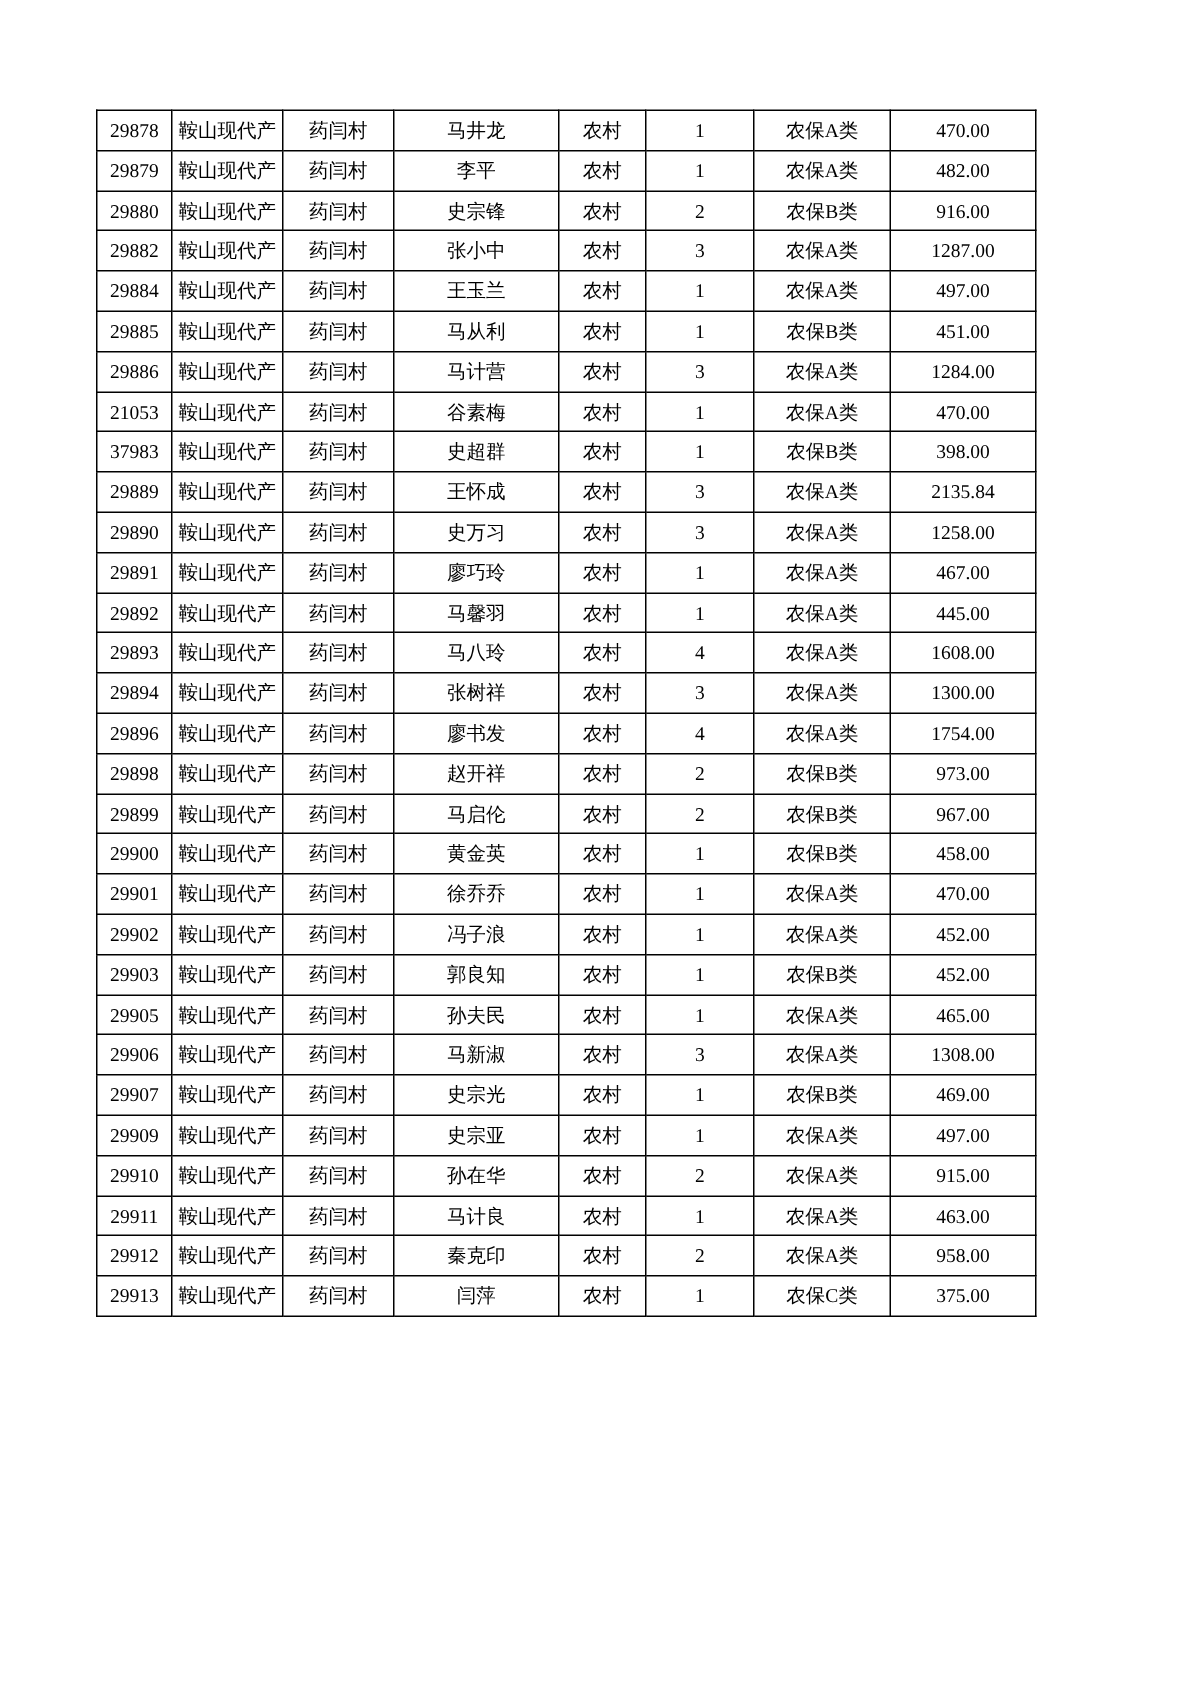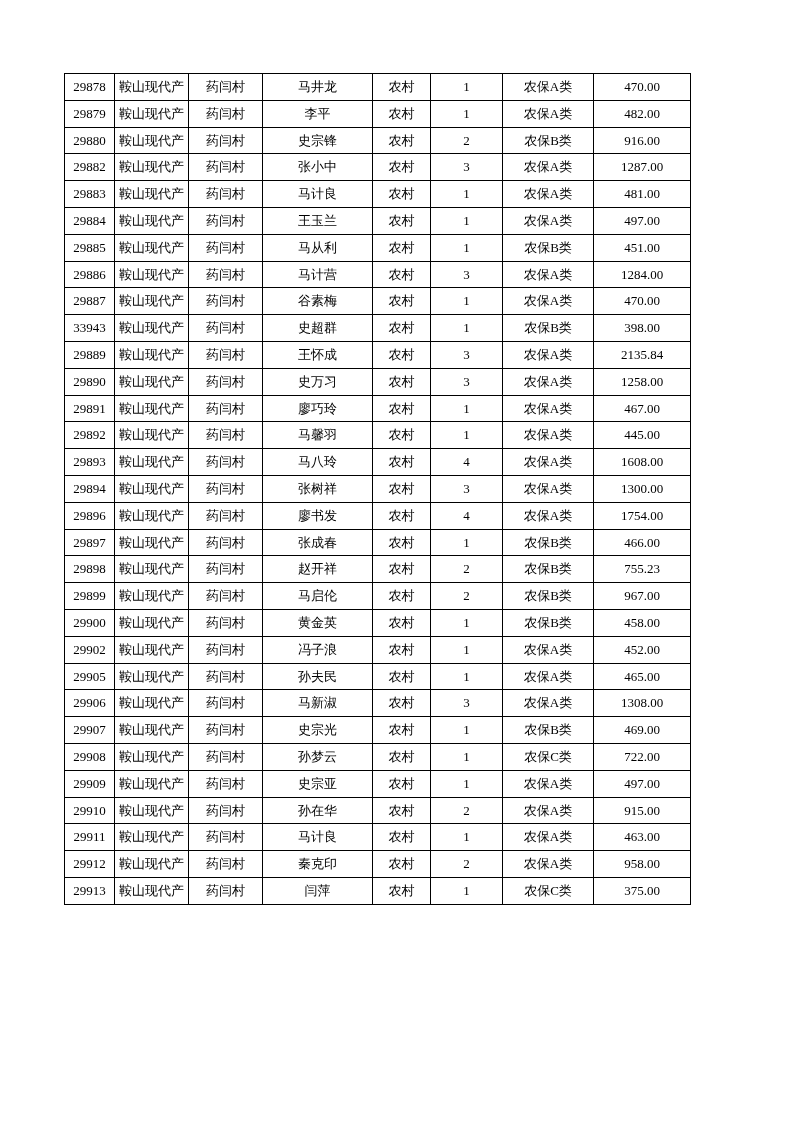--- a/index.html
+++ b/index.html
@@ -111,30 +111,20 @@
           <td class="c0">29882</td>
           <td class="c1">鞍山现代产</td>
           <td class="c2">药闫村</td>
           <td class="c3">张小中</td>
           <td class="c4">农村</td>
           <td class="c5">3</td>
           <td class="c6">农保A类</td>
           <td class="c7">1287.00</td>
         </tr>
         <tr>
-          <td class="c0">29883</td>
-          <td class="c1">鞍山现代产</td>
-          <td class="c2">药闫村</td>
-          <td class="c3">马计良</td>
-          <td class="c4">农村</td>
-          <td class="c5">1</td>
-          <td class="c6">农保A类</td>
-          <td class="c7">481.00</td>
-        </tr>
-        <tr>
           <td class="c0">29884</td>
           <td class="c1">鞍山现代产</td>
           <td class="c2">药闫村</td>
           <td class="c3">王玉兰</td>
           <td class="c4">农村</td>
           <td class="c5">1</td>
           <td class="c6">农保A类</td>
           <td class="c7">497.00</td>
         </tr>
         <tr>
@@ -151,31 +141,31 @@
           <td class="c0">29886</td>
           <td class="c1">鞍山现代产</td>
           <td class="c2">药闫村</td>
           <td class="c3">马计营</td>
           <td class="c4">农村</td>
           <td class="c5">3</td>
           <td class="c6">农保A类</td>
           <td class="c7">1284.00</td>
         </tr>
         <tr>
-          <td class="c0">29887</td>
+          <td class="c0">21053</td>
           <td class="c1">鞍山现代产</td>
           <td class="c2">药闫村</td>
           <td class="c3">谷素梅</td>
           <td class="c4">农村</td>
           <td class="c5">1</td>
           <td class="c6">农保A类</td>
           <td class="c7">470.00</td>
         </tr>
         <tr>
-          <td class="c0">33943</td>
+          <td class="c0">37983</td>
           <td class="c1">鞍山现代产</td>
           <td class="c2">药闫村</td>
           <td class="c3">史超群</td>
           <td class="c4">农村</td>
           <td class="c5">1</td>
           <td class="c6">农保B类</td>
           <td class="c7">398.00</td>
         </tr>
         <tr>
           <td class="c0">29889</td>
@@ -241,38 +231,28 @@
           <td class="c0">29896</td>
           <td class="c1">鞍山现代产</td>
           <td class="c2">药闫村</td>
           <td class="c3">廖书发</td>
           <td class="c4">农村</td>
           <td class="c5">4</td>
           <td class="c6">农保A类</td>
           <td class="c7">1754.00</td>
         </tr>
         <tr>
-          <td class="c0">29897</td>
-          <td class="c1">鞍山现代产</td>
-          <td class="c2">药闫村</td>
-          <td class="c3">张成春</td>
-          <td class="c4">农村</td>
-          <td class="c5">1</td>
-          <td class="c6">农保B类</td>
-          <td class="c7">466.00</td>
-        </tr>
-        <tr>
           <td class="c0">29898</td>
           <td class="c1">鞍山现代产</td>
           <td class="c2">药闫村</td>
           <td class="c3">赵开祥</td>
           <td class="c4">农村</td>
           <td class="c5">2</td>
           <td class="c6">农保B类</td>
-          <td class="c7">755.23</td>
+          <td class="c7">973.00</td>
         </tr>
         <tr>
           <td class="c0">29899</td>
           <td class="c1">鞍山现代产</td>
           <td class="c2">药闫村</td>
           <td class="c3">马启伦</td>
           <td class="c4">农村</td>
           <td class="c5">2</td>
           <td class="c6">农保B类</td>
           <td class="c7">967.00</td>
@@ -281,30 +261,50 @@
           <td class="c0">29900</td>
           <td class="c1">鞍山现代产</td>
           <td class="c2">药闫村</td>
           <td class="c3">黄金英</td>
           <td class="c4">农村</td>
           <td class="c5">1</td>
           <td class="c6">农保B类</td>
           <td class="c7">458.00</td>
         </tr>
         <tr>
+          <td class="c0">29901</td>
+          <td class="c1">鞍山现代产</td>
+          <td class="c2">药闫村</td>
+          <td class="c3">徐乔乔</td>
+          <td class="c4">农村</td>
+          <td class="c5">1</td>
+          <td class="c6">农保A类</td>
+          <td class="c7">470.00</td>
+        </tr>
+        <tr>
           <td class="c0">29902</td>
           <td class="c1">鞍山现代产</td>
           <td class="c2">药闫村</td>
           <td class="c3">冯子浪</td>
           <td class="c4">农村</td>
           <td class="c5">1</td>
           <td class="c6">农保A类</td>
           <td class="c7">452.00</td>
         </tr>
         <tr>
+          <td class="c0">29903</td>
+          <td class="c1">鞍山现代产</td>
+          <td class="c2">药闫村</td>
+          <td class="c3">郭良知</td>
+          <td class="c4">农村</td>
+          <td class="c5">1</td>
+          <td class="c6">农保B类</td>
+          <td class="c7">452.00</td>
+        </tr>
+        <tr>
           <td class="c0">29905</td>
           <td class="c1">鞍山现代产</td>
           <td class="c2">药闫村</td>
           <td class="c3">孙夫民</td>
           <td class="c4">农村</td>
           <td class="c5">1</td>
           <td class="c6">农保A类</td>
           <td class="c7">465.00</td>
         </tr>
         <tr>
@@ -319,30 +319,20 @@
         </tr>
         <tr>
           <td class="c0">29907</td>
           <td class="c1">鞍山现代产</td>
           <td class="c2">药闫村</td>
           <td class="c3">史宗光</td>
           <td class="c4">农村</td>
           <td class="c5">1</td>
           <td class="c6">农保B类</td>
           <td class="c7">469.00</td>
-        </tr>
-        <tr>
-          <td class="c0">29908</td>
-          <td class="c1">鞍山现代产</td>
-          <td class="c2">药闫村</td>
-          <td class="c3">孙梦云</td>
-          <td class="c4">农村</td>
-          <td class="c5">1</td>
-          <td class="c6">农保C类</td>
-          <td class="c7">722.00</td>
         </tr>
         <tr>
           <td class="c0">29909</td>
           <td class="c1">鞍山现代产</td>
           <td class="c2">药闫村</td>
           <td class="c3">史宗亚</td>
           <td class="c4">农村</td>
           <td class="c5">1</td>
           <td class="c6">农保A类</td>
           <td class="c7">497.00</td>

